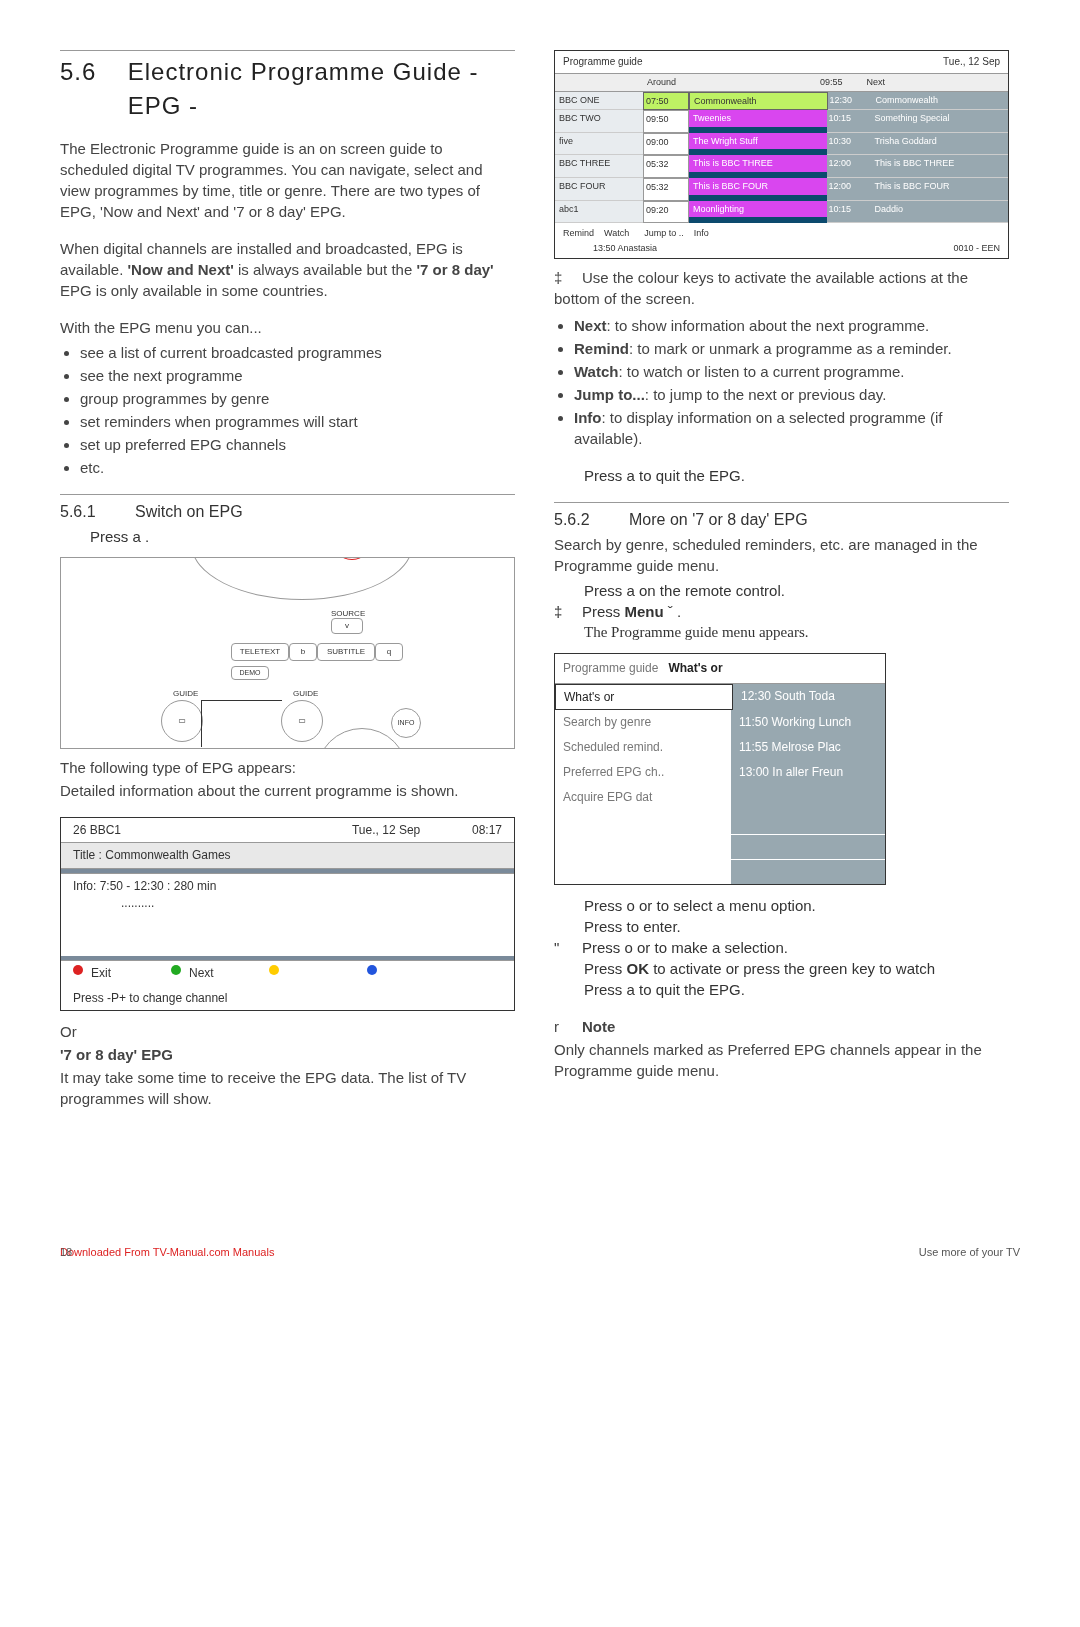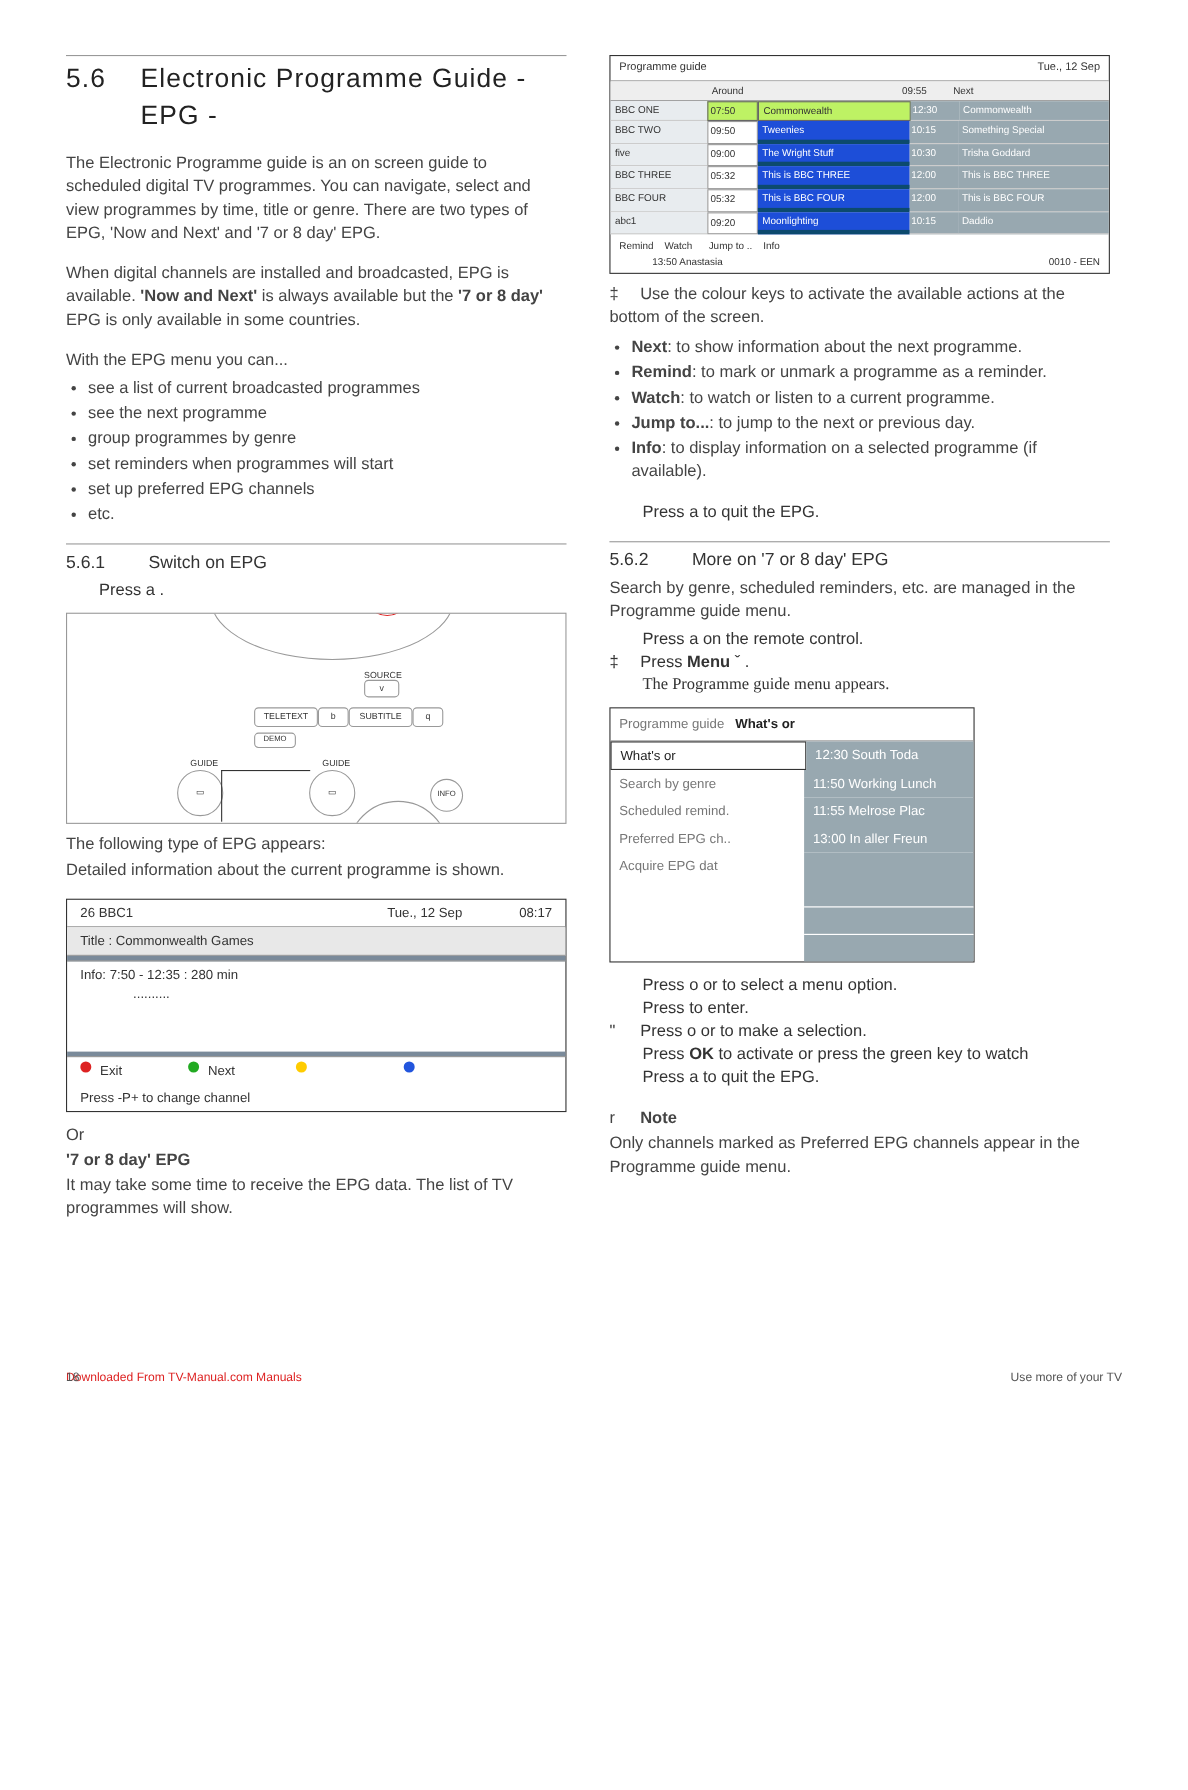--- a/index.html
+++ b/index.html
@@ -86,21 +86,21 @@
     border: 1.5px solid #333;
     font-size: 10px;
     background: #fff;
   }
   .epggrid .ghdr { display:flex; padding:4px 8px; border-bottom:1px solid #999;}
   .epggrid .ghead2 { display:flex; background:#eee; font-size:9px; border-bottom:1px solid #999;}
   .epggrid .ghead2 div { padding:2px 4px; }
   .epggrid .grow { display:flex; font-size:9px; }
   .epggrid .ch { width:80px; padding:2px 4px; background:#e8ecef; border-bottom:1px solid #ccc;}
   .epggrid .t1 { width:40px; padding:2px 2px; background:#fff; border:1px solid #999; }
-  .epggrid .p1 { flex:1; padding:2px 4px; background:#1d4ed8; color:#fff; border-bottom:4px solid #0c4a6e;}
+  .epggrid .p1 { flex:1; padding:2px 4px; background:#d946ef; color:#fff; border-bottom:6px solid #0c4a6e;}
   .epggrid .t2 { width:40px; padding:2px 2px; background:#98a8b0; color:#fff; border-bottom:1px solid #ccc;}
   .epggrid .p2 { flex:1; padding:2px 4px; background:#98a8b0; color:#fff; border-bottom:1px solid #ccc;}
   .epggrid .sel .t1, .epggrid .sel .p1 { background:#bef264; color:#333; border:1px solid #666;}
   .epggrid .legend { padding:4px 8px; font-size:9px;}
   .epggrid .legend .dots { width:8px; height:8px; }
 
   
   .menubox {
     border: 1.5px solid #333;
     font-size: 12px;
@@ -179,21 +179,21 @@
     <p>Detailed information about the current programme is shown.</p>
 
     <div class="epgbox">
       <div class="row">
         <span style="flex:1">26   BBC1</span>
         <span style="width:120px">Tue., 12 Sep</span>
         <span>08:17</span>
       </div>
       <div class="row hdr">Title : Commonwealth Games</div>
       <div class="row darkline"></div>
-      <div class="row" style="border-bottom:none; padding-bottom:0;">Info: 7:50 - 12:35 : 280 min</div>
+      <div class="row" style="border-bottom:none; padding-bottom:0;">Info: 7:50 - 12:30 : 280 min</div>
       <div class="row" style="border-bottom:none; padding-top:0; padding-left:60px;">..........</div>
       <div style="height:40px;"></div>
       <div class="row darkline"></div>
       <div class="row" style="border-bottom:none;">
         <span class="dots red"></span>
           <span style="width:80px">Exit</span>
         <span class="dots green"></span>
           <span style="width:80px">Next</span>
         <span class="dots yellow"></span>
           <span style="width:80px"></span>

